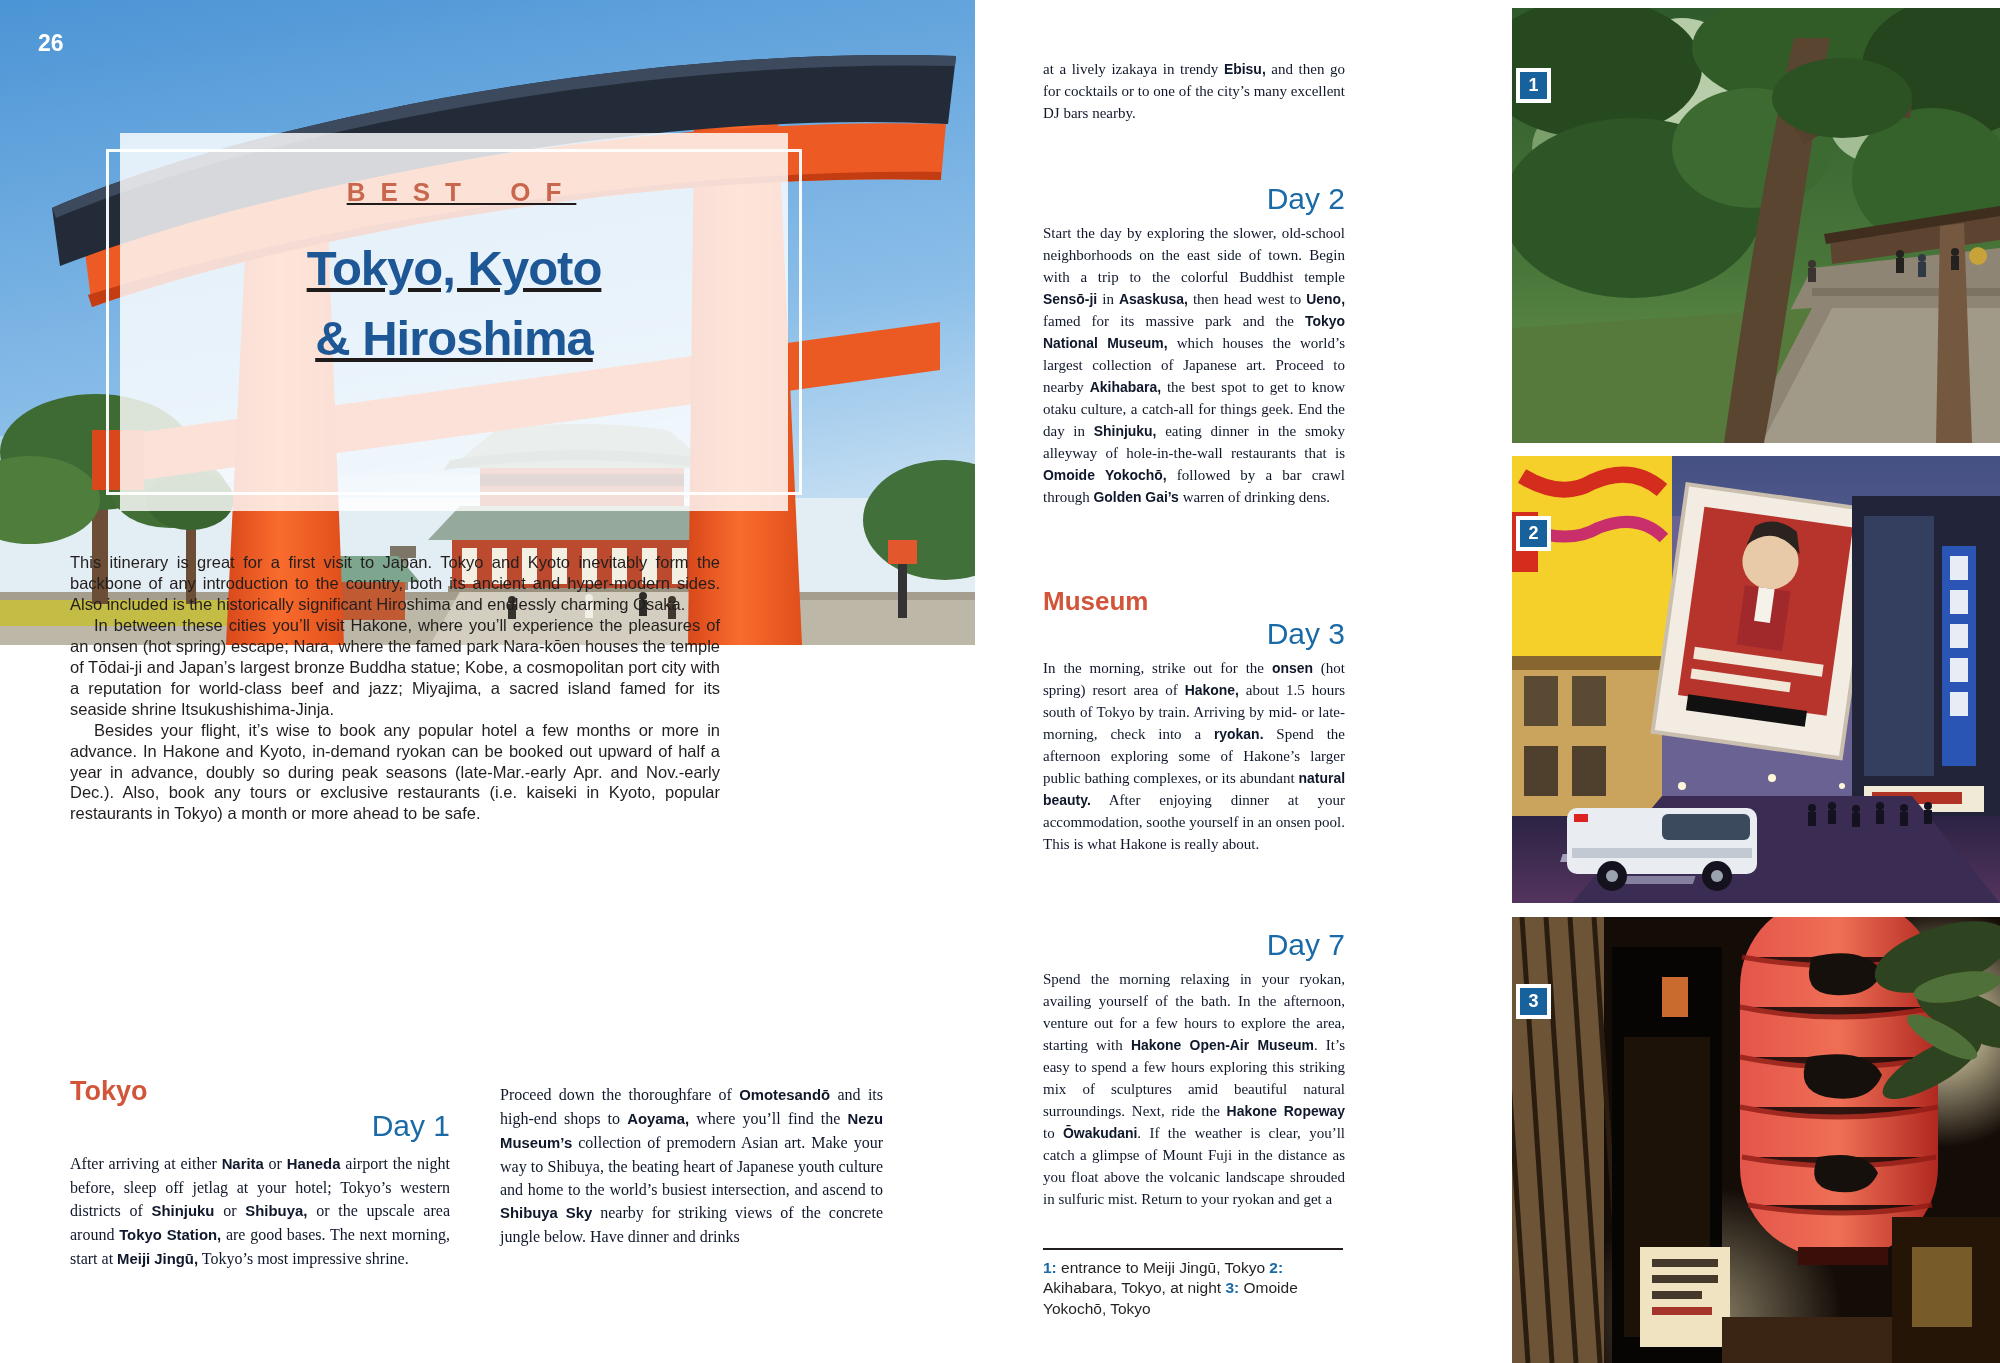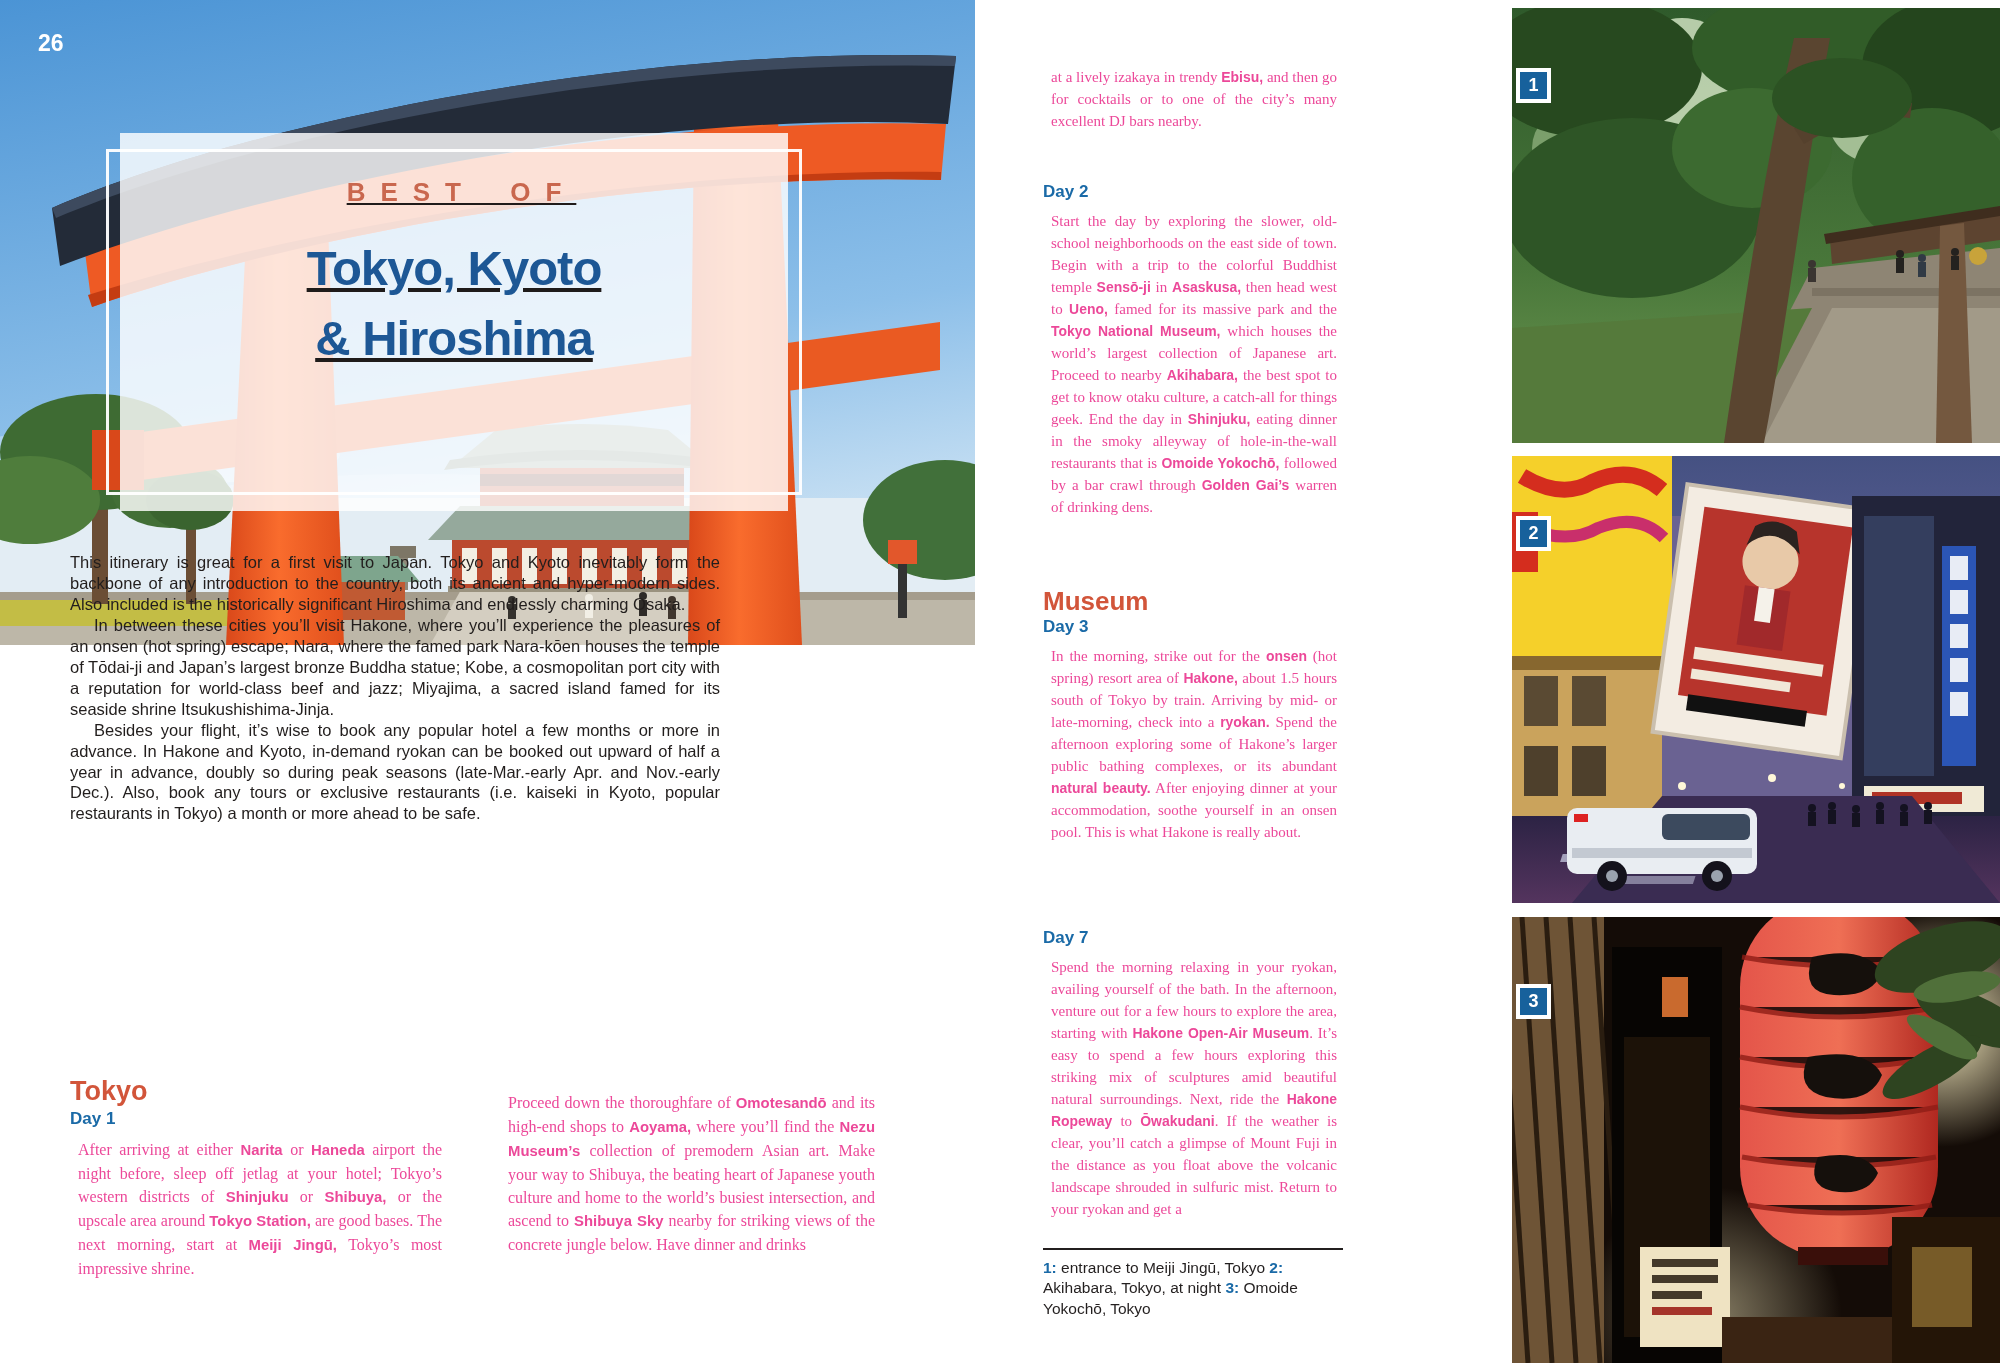--- a/index.html
+++ b/index.html
@@ -19,26 +19,26 @@
   .title{margin-top:26px;text-align:center;font-size:49px;line-height:1.42;font-weight:700;
          color:#1d5795;letter-spacing:-1px;}
 
   
   .intro{position:absolute;left:70px;top:552px;width:650px;font-size:16.5px;line-height:1.27;
          color:#221e1d;text-align:justify;}
   .intro p{margin:0;}
   .intro p.ind{text-indent:24px;}
 
   
-  .col .body,.rb p{font-family:"Liberation Serif",serif;text-align:justify;color:#ec4899;margin:8px;}
+  .col .body,.rb p{font-family:"Liberation Serif",serif;text-align:justify;color:#0f172a;margin:0;}
   .col-left{position:absolute;left:70px;top:1076px;width:380px;}
   .col-mid{position:absolute;left:500px;top:1083px;width:383px;}
   .col-left .body,.col-mid .body{font-size:16px;line-height:23px;}
   h2.city{margin:0 0 2px 0;font-size:27px;font-weight:700;color:#d2553a;}
-  h3.day{margin:0 0 9px 0;font-size:17px;font-weight:700;color:#1a6aa7;}
+  h3.day{margin:0 0 9px 0;font-size:30px;font-weight:400;color:#1a6aa7;text-align:right;}
   b.kw{font-family:"Liberation Sans",sans-serif;font-weight:700;font-size:0.93em;}
 
   .col-right{position:absolute;left:1043px;top:0;width:302px;height:1363px;}
   .rb{position:absolute;left:0;width:302px;}
   .rb p{font-size:15px;line-height:22px;}
   .rb1{top:58px;} .rb2{top:182px;} .rb3{top:586px;} .rb4{top:928px;}
   .rb h2.city{margin:0;font-size:26px;}
   .rb h3.day{margin:0 0 6px 0;}
 
   

